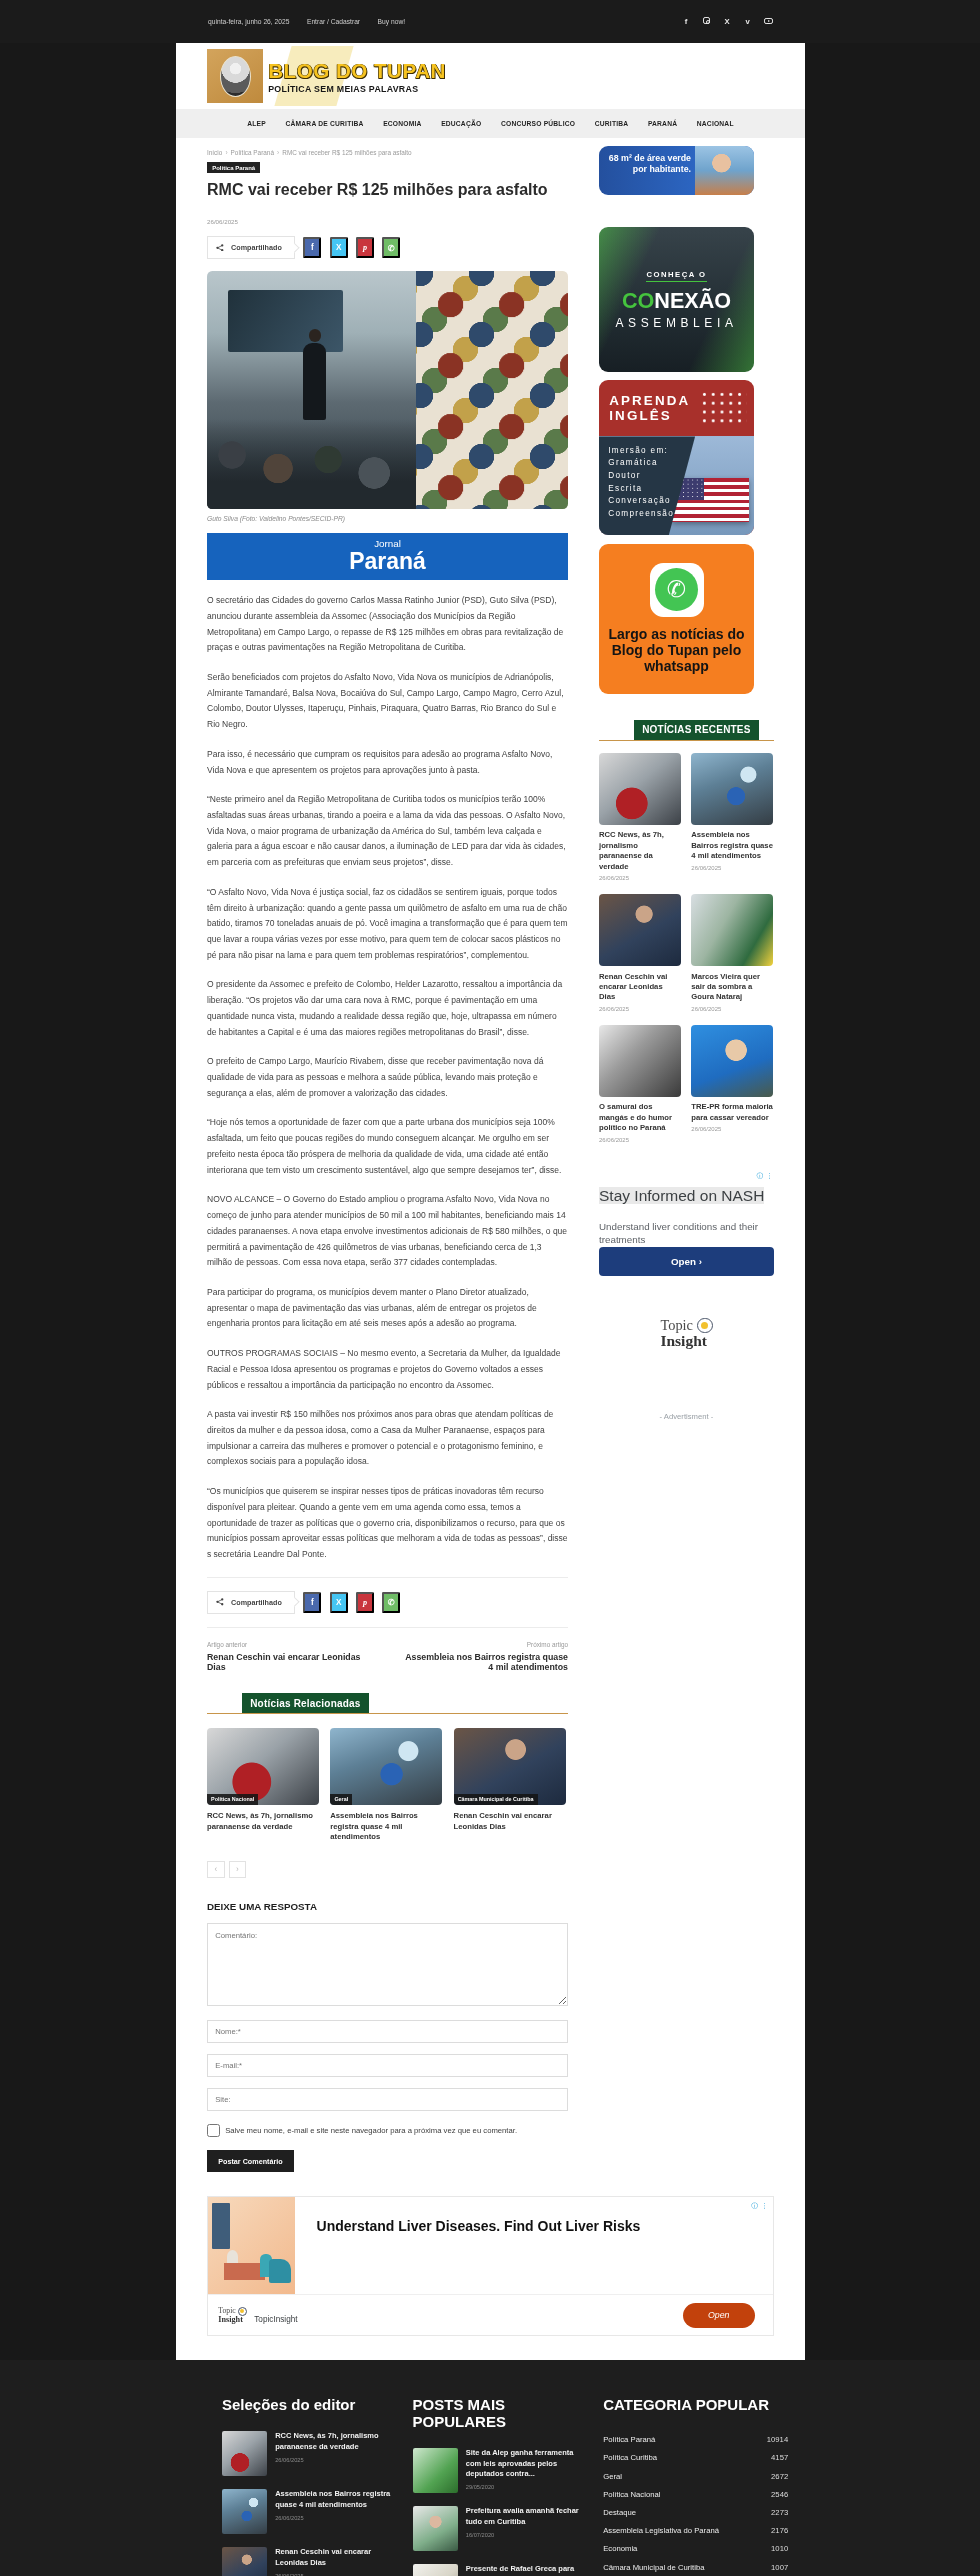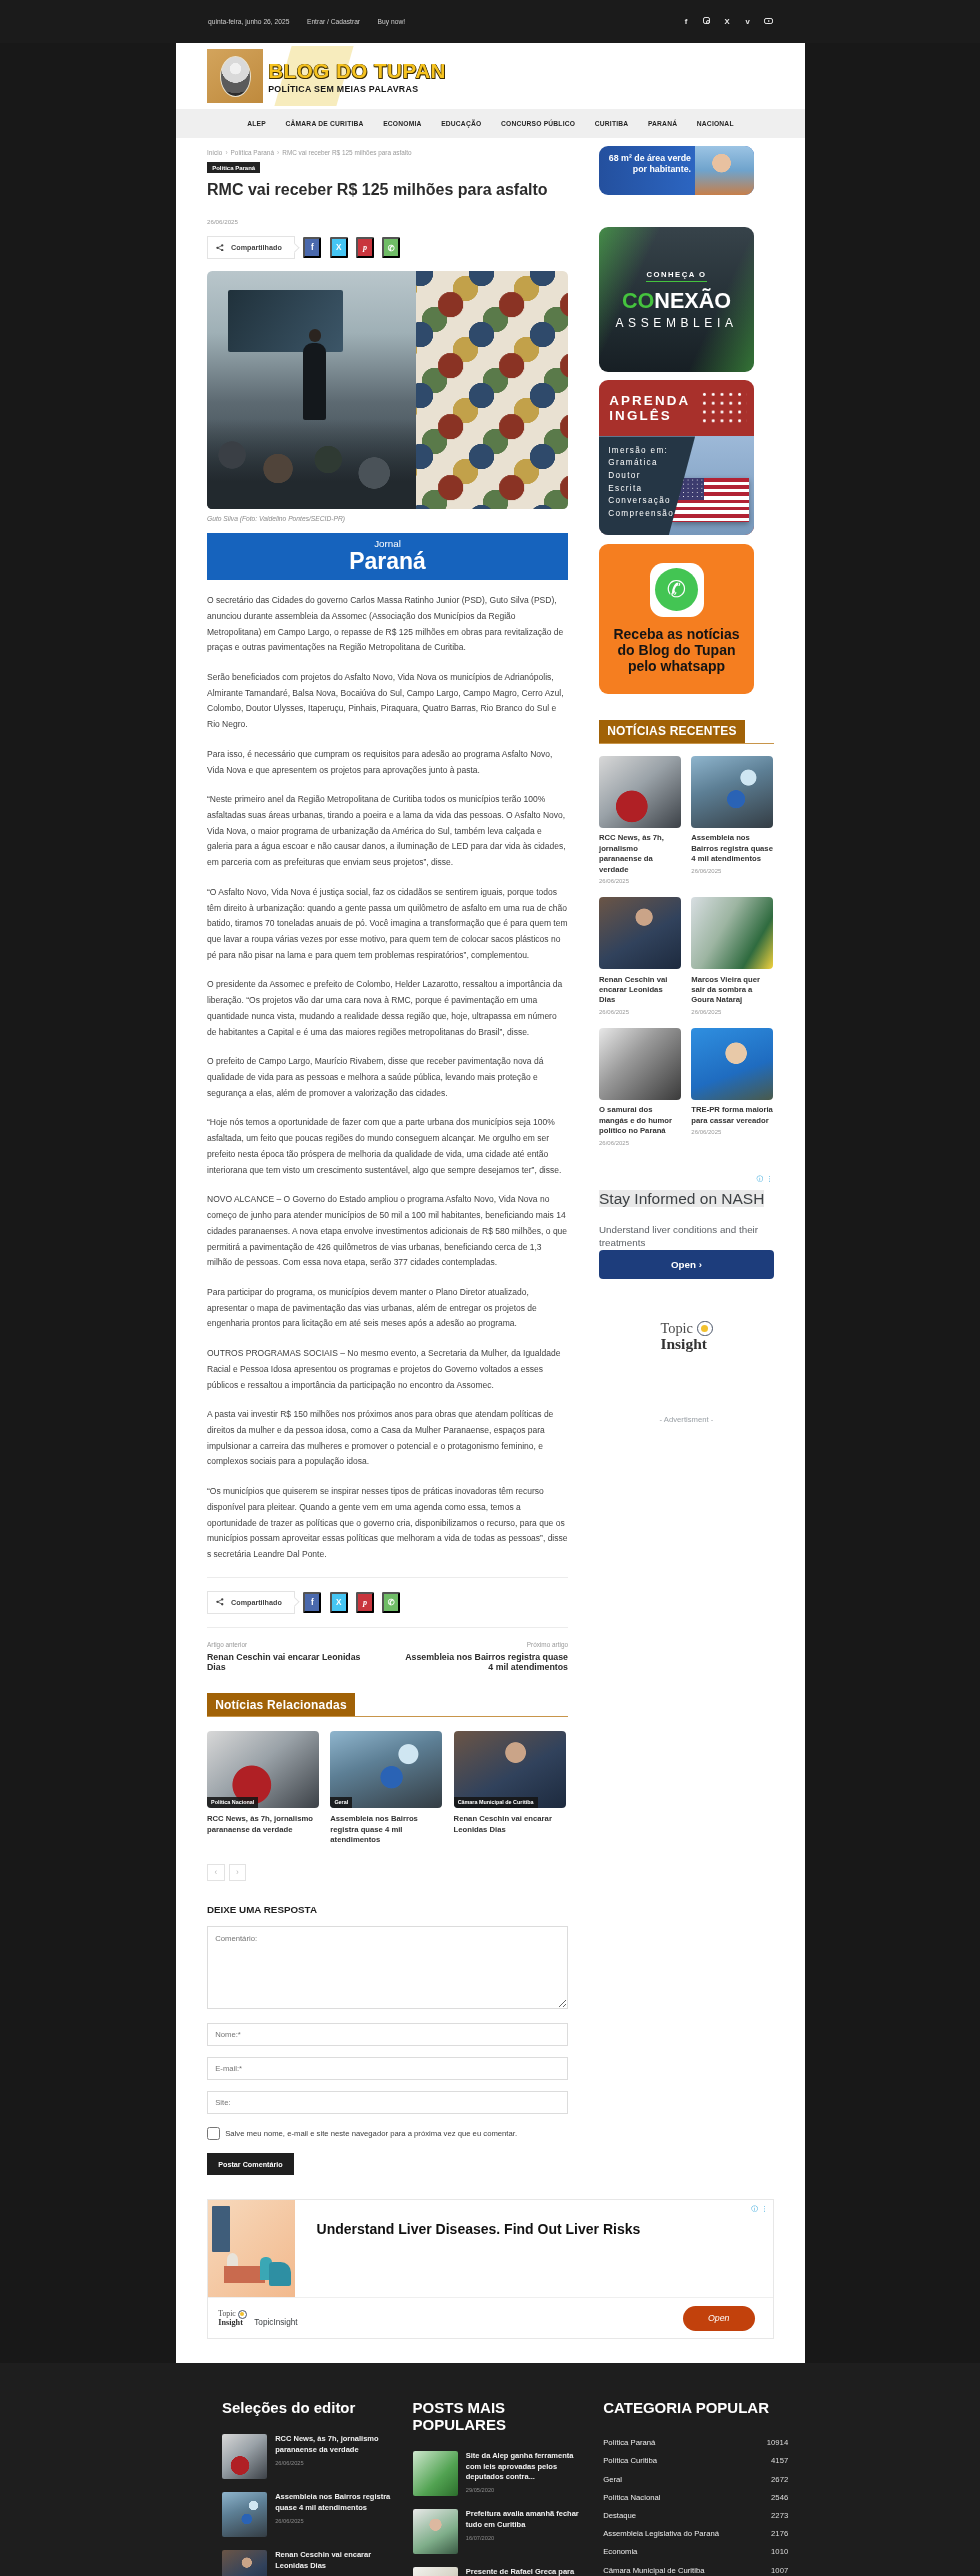--- a/index.html
+++ b/index.html
@@ -85,21 +85,21 @@
   .art-body p { font-size:8.5px; color:#3f3f3f; line-height:1.85; margin-bottom:14px; }
 
   hr.div { border:none; border-top:0.5px solid #ececec; margin:13.4px 0; }
 
   .prevnext { display:flex; justify-content:space-between; margin:4.1px 0 20.6px; }
   .pn-label { font-size:6.4px; color:#9a9a9a; margin-bottom:4.1px; }
   .pn-title { font-size:8.8px; color:#2d2d2d; font-weight:600; max-width:170px; cursor:pointer; }
   .pn-next { text-align:right; }
 
   .rel-head { border-bottom:1.5px solid #c8954a; margin-bottom:13.4px; }
-  .rel-head span, .side-head span { display:inline-block; background:#a16207; color:#fff; font-size:12px; font-weight:bold; padding:4.6px 8.2px; letter-spacing:0.2px; }
+  .rel-head span, .side-head span { display:inline-block; background:#14532d; color:#fff; font-size:10px; font-weight:bold; padding:4.6px 8.2px; letter-spacing:0.2px;margin-left:35px; }
   .rel-cards { display:flex; gap:11.3px; }
   .rel-card { width:112px; }
   .rel-img { width:112px; height:77px; border-radius:4.1px; position:relative; overflow:hidden; cursor:pointer; }
   .rel-tag { position:absolute; left:0; bottom:0; background:rgba(20,20,20,.88); color:#fff; font-size:5.4px; font-weight:bold; padding:2.1px 4.1px; }
   .rel-title { font-size:7.7px; font-weight:bold; color:#333; line-height:1.4; margin-top:6.2px; cursor:pointer; }
   .img-mic { background:radial-gradient(circle at 40% 70%, #b02025 0 22%, transparent 23%), linear-gradient(140deg,#d8d8d8 0%,#9aa2a8 45%,#3c4147 100%); }
   .img-bubbles { background:radial-gradient(circle at 70% 30%, #cfe6f2 0 10%, transparent 11%), radial-gradient(circle at 55% 60%, #2a63b5 0 14%, transparent 15%), linear-gradient(160deg,#8fb5cd 0%,#5d7f95 40%,#343d44 100%); }
   .img-suit { background:radial-gradient(circle at 55% 28%, #caa488 0 12%, transparent 13%), linear-gradient(150deg,#6b5546 0%,#31425c 55%,#1d2a3e 100%); }
   .img-podium { background:linear-gradient(120deg,#d8dee2 0%,#9db5a2 40%,#2f6b3f 75%,#f3d23c 100%); }
   .img-samurai { background:linear-gradient(135deg,#e8e8e8 0%,#9a9a9a 40%,#3a3a3a 100%); }
@@ -413,21 +413,21 @@
                 <div>Compreensão</div>
               </div>
             </div>
           </div>
         </div>
 
         <div class="side-ad ad-whats">
           <div class="wa-tile">
             <div class="wa-circle">✆</div>
           </div>
-          <div class="wa-text">Receba as notícias do Blog do Tupan pelo whatsapp</div>
+          <div class="wa-text">Largo as notícias do Blog do Tupan pelo whatsapp</div>
         </div>
 
         <div class="side-head"><span>NOTÍCIAS RECENTES</span></div>
         <div class="side-grid">
           <div class="side-card">
             <div class="simg img-mic"></div>
             <div class="stitle">RCC News, às 7h, jornalismo paranaense da verdade</div>
             <div class="sdate">26/06/2025</div>
           </div>
           <div class="side-card">

